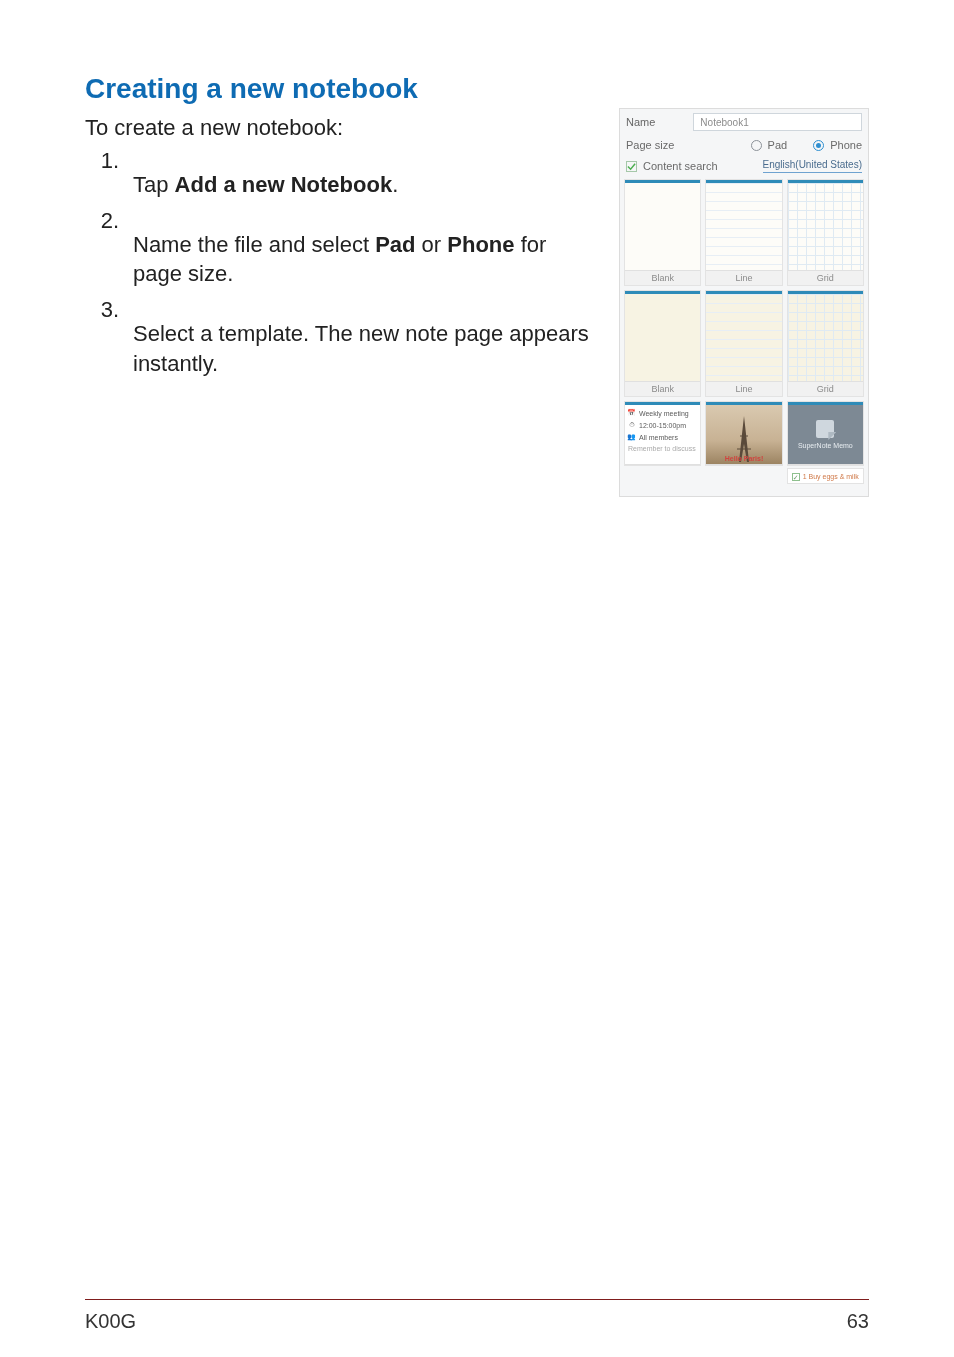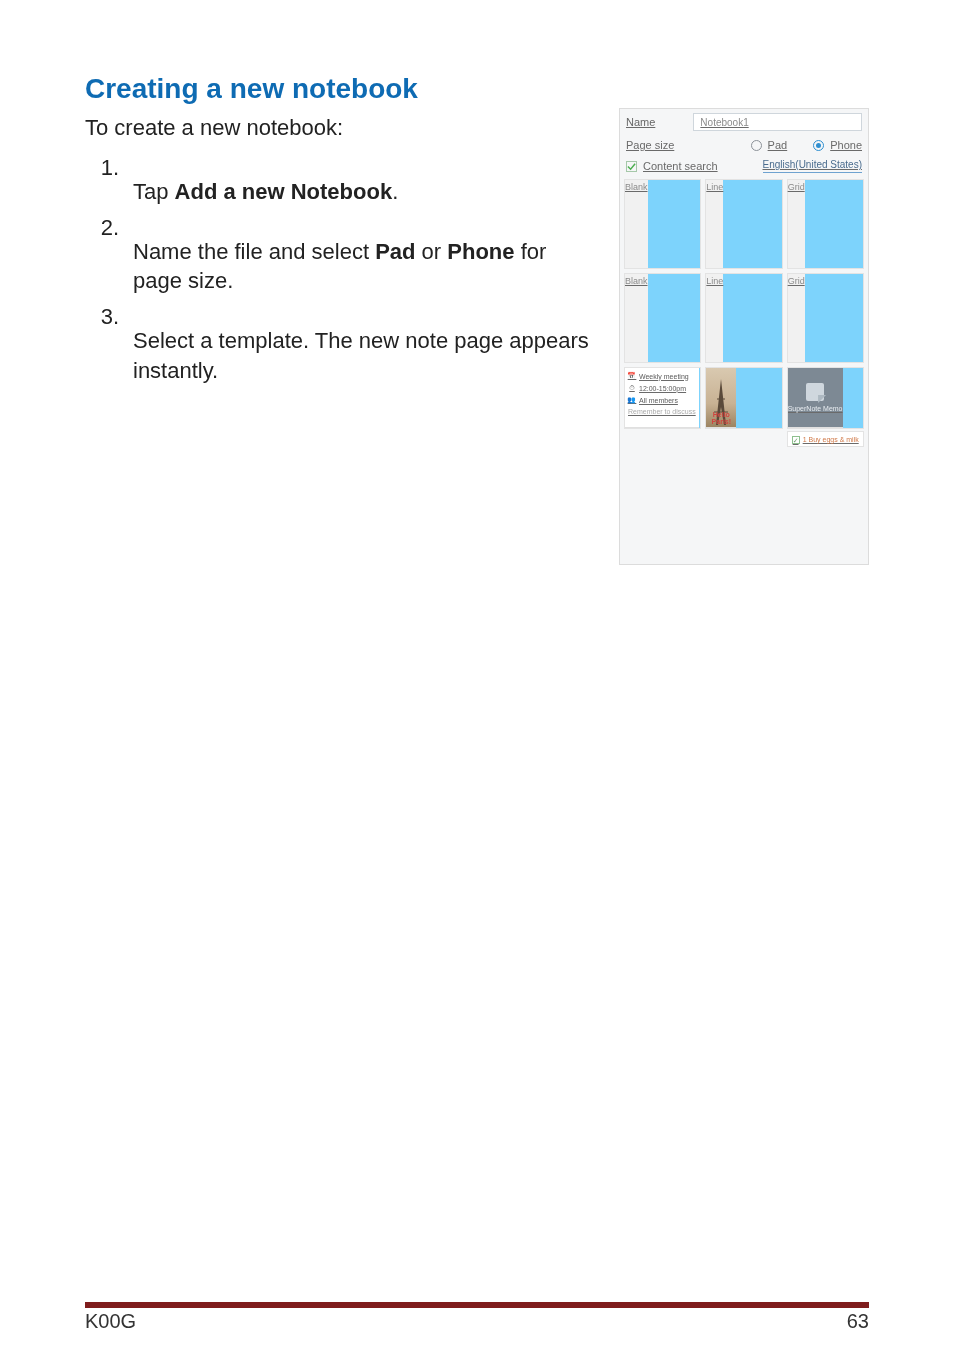--- a/index.html
+++ b/index.html
@@ -16,21 +16,21 @@
     }
     .heading {
       color: #0e6bb3;
       font-size: 28px;
       font-weight: 700;
       margin-bottom: 10px;
       margin-top: 8px;
     }
     .intro {
       font-size: 22px;
-      margin-bottom: 12px;
+      margin-bottom: 5px;
       color: #222;
     }
     .steps {
       list-style: none;
       counter-reset: step;
       font-size: 22px;
       color: #222;
       max-width: 515px;
     }
     .steps li {
@@ -46,27 +46,26 @@
     }
     .steps .text { flex: 1; margin-top: 24px; }
     .b { font-weight: 700; }
 
     
     .shot {
       position: absolute;
       top: 108px;
       right: 85px;
       width: 250px;
-      height: 457px;
+      height: 389px;
       background: #f5f6f7;
       border: 1px solid #dcdcdc;
       font-size: 10px;
       color: #6a6a6a;
       overflow: hidden;
-      text-decoration: underline;
     }
     .shot-row {
       display: flex;
       align-items: center;
       padding: 4px 6px;
       gap: 6px;
     }
     .name-label { color: #666; font-size: 11px; }
     .name-input {
       flex: 1;
@@ -99,22 +98,22 @@
       margin-left: auto; border-bottom: 1px solid #6ea2d0;
       color: #4a6c8e; font-size: 10px; padding-bottom: 2px;
     }
     .tpl-grid {
       display: grid;
       grid-template-columns: repeat(3, 1fr);
       padding: 2px 4px;
       gap: 4px;
     }
     .tpl {
-      display: flex; 
-      background: #7dd3fc;
+      display: flex; flex-direction: column;
+      background: #4c1d95;
       border: 1px solid #e3e3e3;
     }
     .tpl-pv {
       height: 88px;
       background: #fdfcf8;
       border-bottom: 1px solid #e0e0e0;
       position: relative;
       overflow: hidden;
     }
     .tpl-pv.line {
@@ -170,22 +169,22 @@
       background: #fff; font-size: 7px; color: #6fa06f;
       display: flex; align-items: flex-start; gap: 3px; padding: 4px;
     }
     .todo .ck { width: 8px; height: 8px; border: 1px solid #8ec08e; color: #6fa06f; }
 
     .footer {
       position: absolute;
       bottom: 24px;
       left: 85px;
       right: 85px;
-      border-top: 6px solid #7f1d1d;
-      padding-top: 2px;
+      border-top: 1px solid #7f1d1d;
+      padding-top: 10px;
       display: flex;
       justify-content: space-between;
       font-size: 20px;
       color: #333;
     }
   </style>
 </head>
 <body>
 
 <div class="page">

